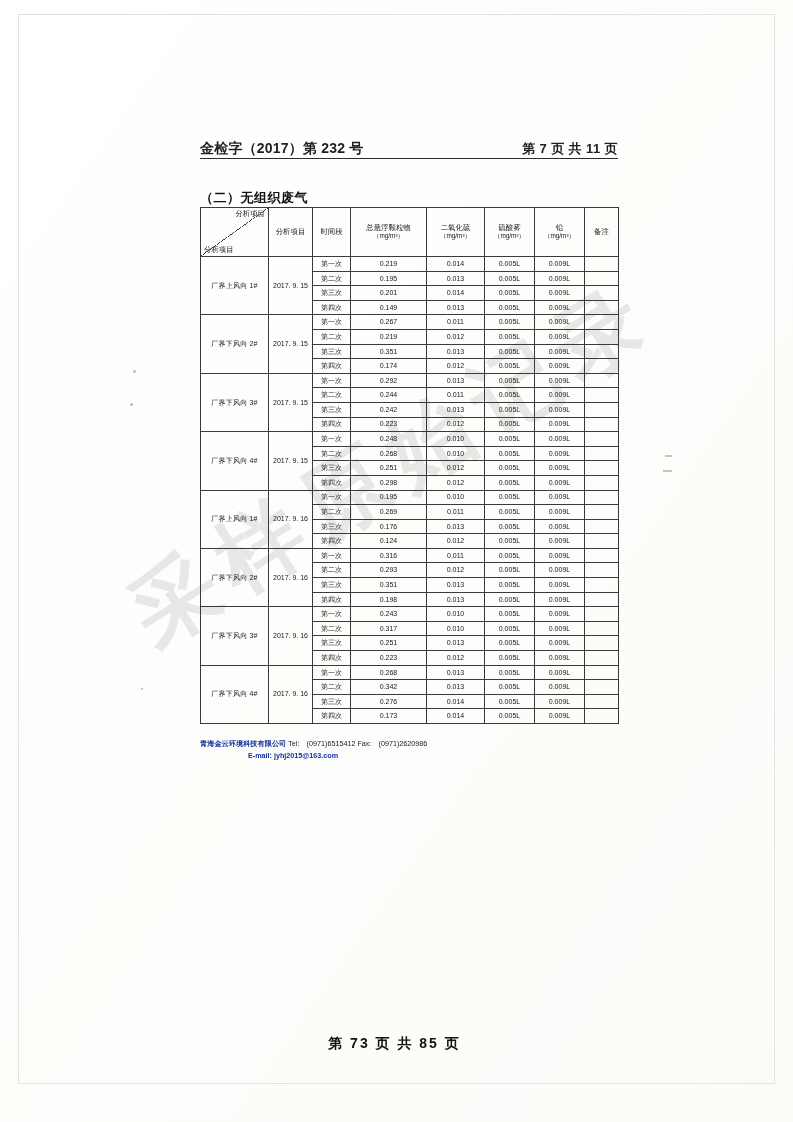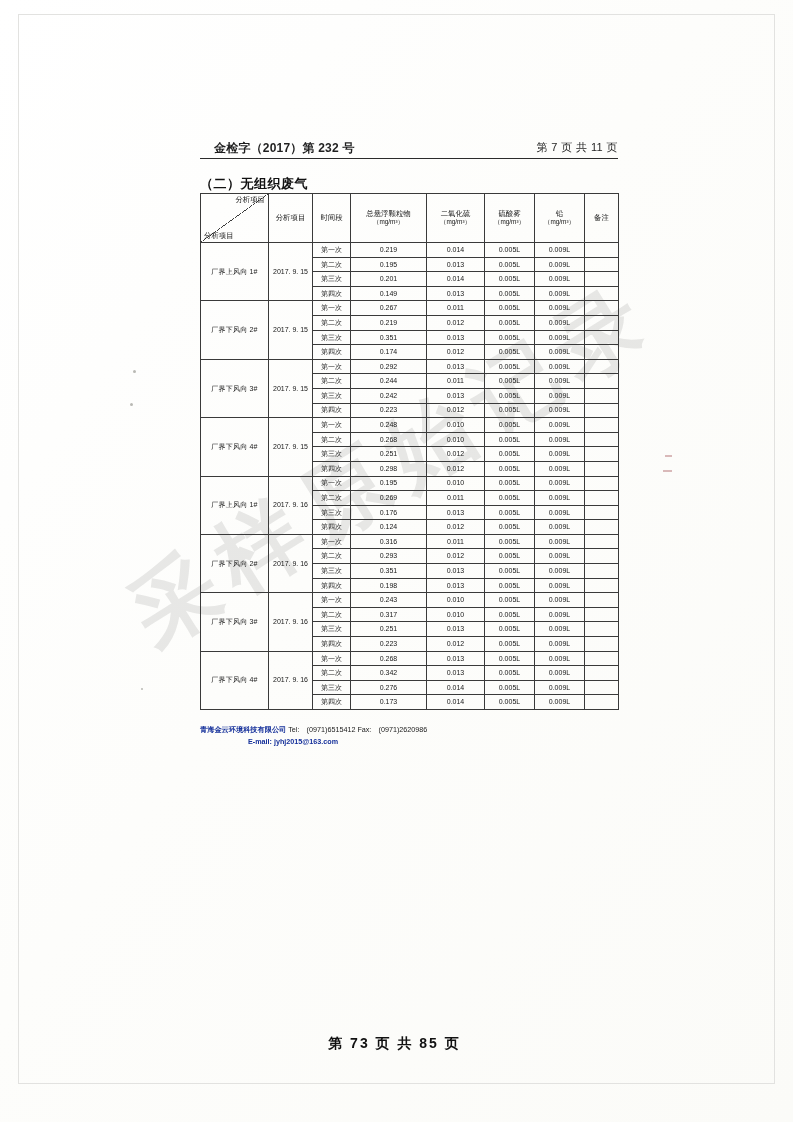--- a/index.html
+++ b/index.html
@@ -29,37 +29,37 @@
     left:200px;top:140px;width:418px;
   }
   
   .doc-head{
     position:relative;
     height:18px;
     border-bottom:1px solid #2b2b2b;
     width:418px;
   }
   .doc-no{
-    position:absolute;left:14px;top:0;
-    font-size:12px;letter-spacing:.2px;
+    position:absolute;left:0;top:0;
+    font-size:14px;letter-spacing:.2px;
     font-family:"Liberation Sans", sans-serif;
     font-weight:bold;
     color:#1f1f1f;
   }
   .page-of{
     position:absolute;right:0;top:0;
-    font-size:11px;
-    font-family:"Liberation Sans", sans-serif;
-    font-weight:normal;
+    font-size:13px;
+    font-family:"Liberation Sans", sans-serif;
+    font-weight:bold;
     letter-spacing:.4px;
     color:#1f1f1f;
     text-align:center;
   }
   .section-title{
-    margin-top:16px;
+    margin-top:30px;
     font-size:13px;
     font-weight:bold;
     font-family:"Liberation Sans", sans-serif;
     color:#111;
     letter-spacing:.5px;
   }
   .table-caption{
     text-align:center;
     font-size:9px;
     font-weight:bold;

